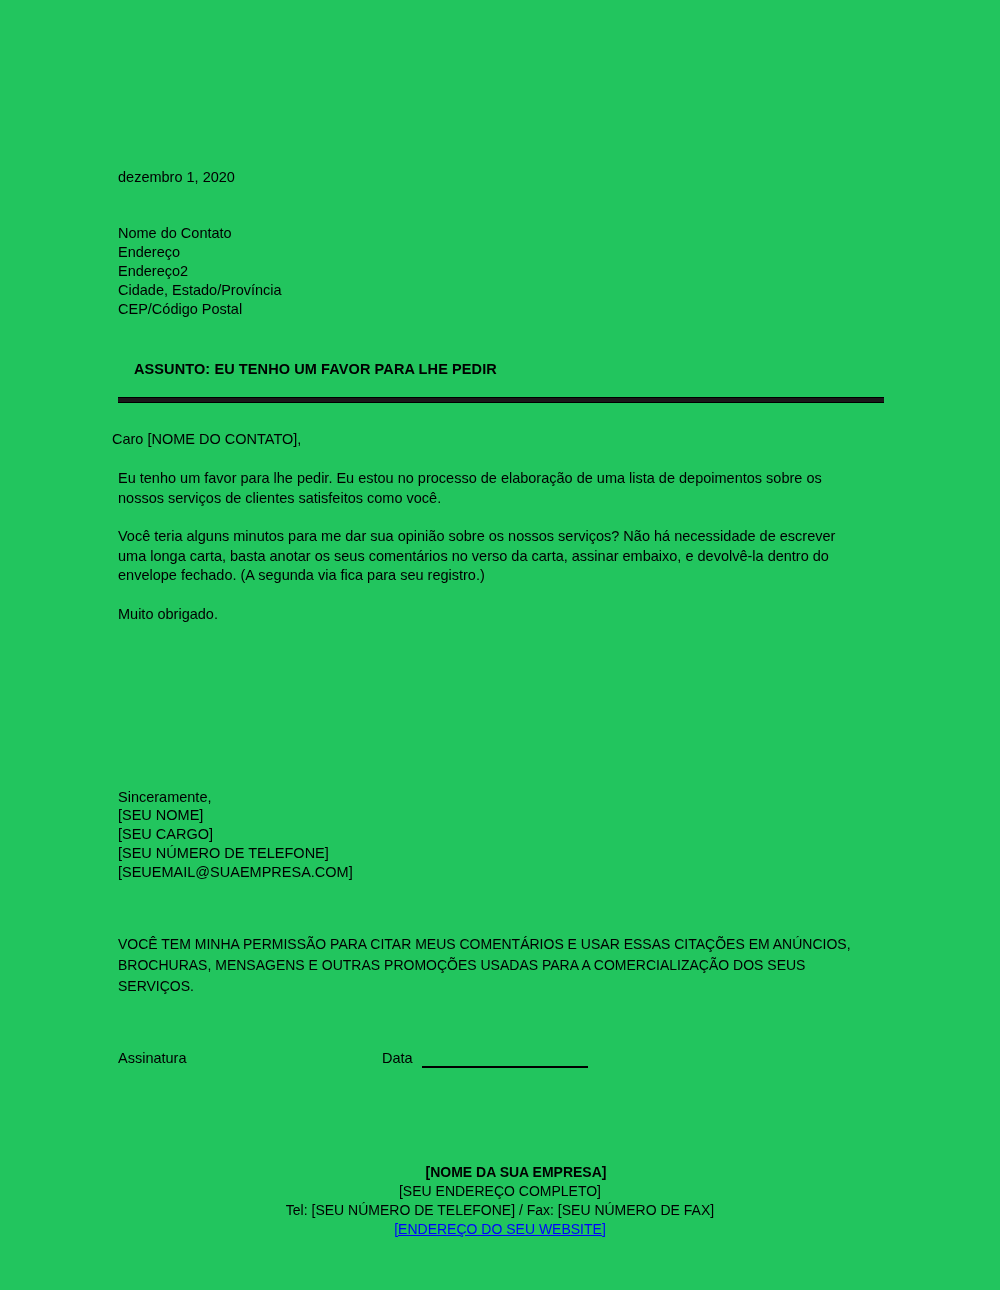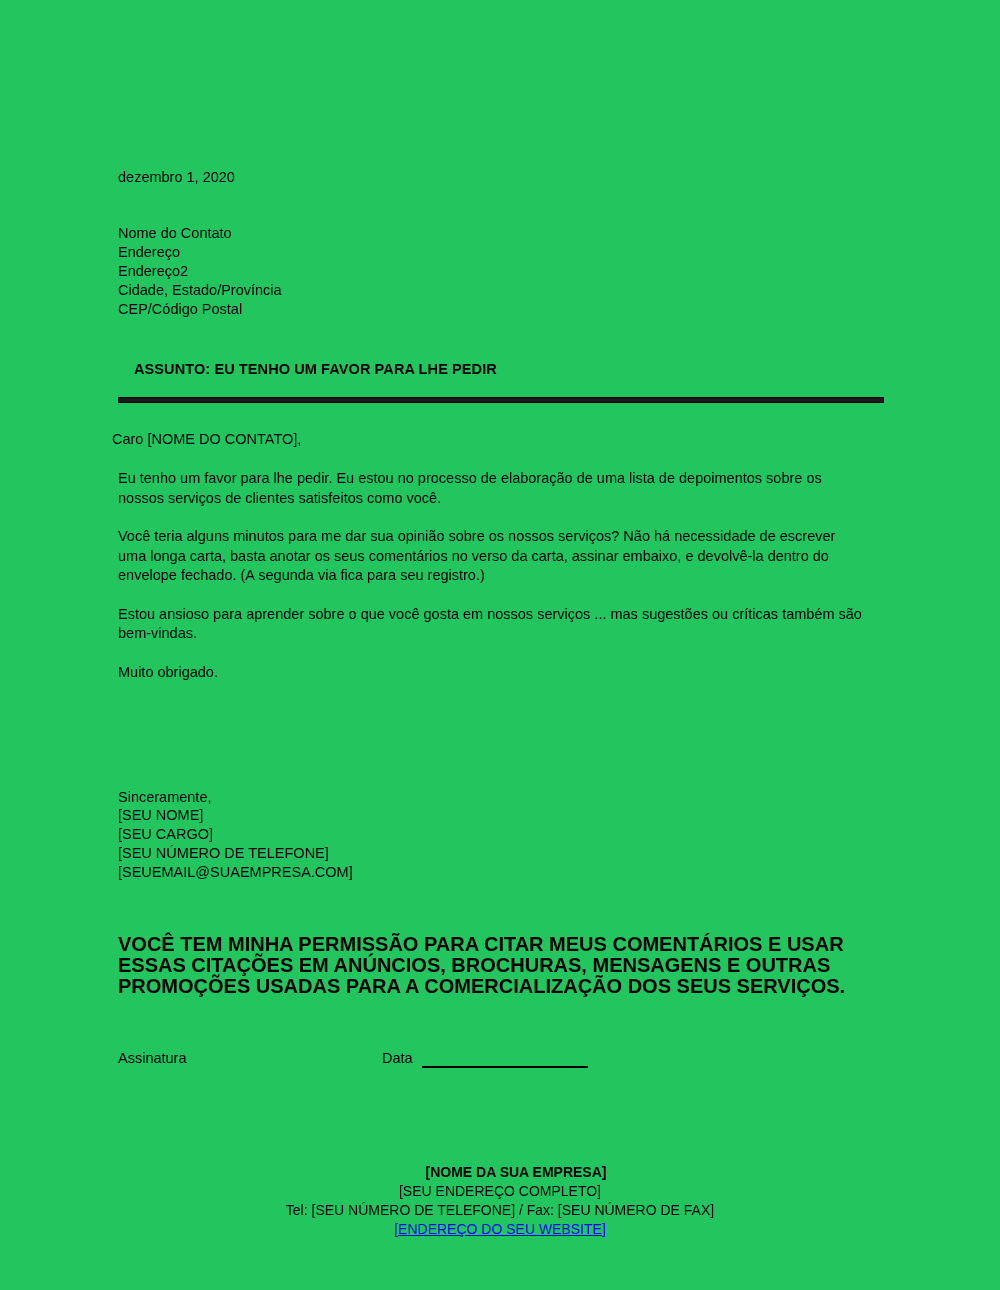--- a/index.html
+++ b/index.html
@@ -116,23 +116,22 @@
   }
 
   
   .permission-block {
     position: absolute;
     left: 118px;
     top: 934px;
     width: 760px;
   }
   .permission-text {
-    font-size: 20px;
+    font-size: 14px;
     line-height: 21px;
-    font-weight: bold;
   }
 
   
   .fields-row {
     position: absolute;
     left: 118px;
     top: 1049px;
     width: 600px;
     height: 24px;
   }
@@ -203,21 +202,20 @@
   </div>
   <div class="rule"></div>
 
   <div class="salutation">
     <div class="txt">Caro [NOME DO CONTATO],</div>
   </div>
 
   <div class="body-block">
     <p class="para">Eu tenho um favor para lhe pedir. Eu estou no processo de elaboração de uma lista de depoimentos sobre os nossos serviços de clientes satisfeitos como você.</p>
     <p class="para">Você teria alguns minutos para me dar sua opinião sobre os nossos serviços? Não há necessidade de escrever uma longa carta, basta anotar os seus comentários no verso da carta, assinar embaixo, e devolvê-la dentro do envelope fechado. (A segunda via fica para seu registro.)</p>
-    <p class="para">Estou ansioso para aprender sobre o que você gosta em nossos serviços ... mas sugestões ou críticas também são bem-vindas.</p>
     <p class="para">Muito obrigado.</p>
   </div>
 
   <div class="closing">
     <div class="txt">Sinceramente,</div>
   </div>
 
   <div class="sig-block">
     <div class="sig-line">[SEU NOME]</div>
     <div class="sig-line">[SEU CARGO]</div>

